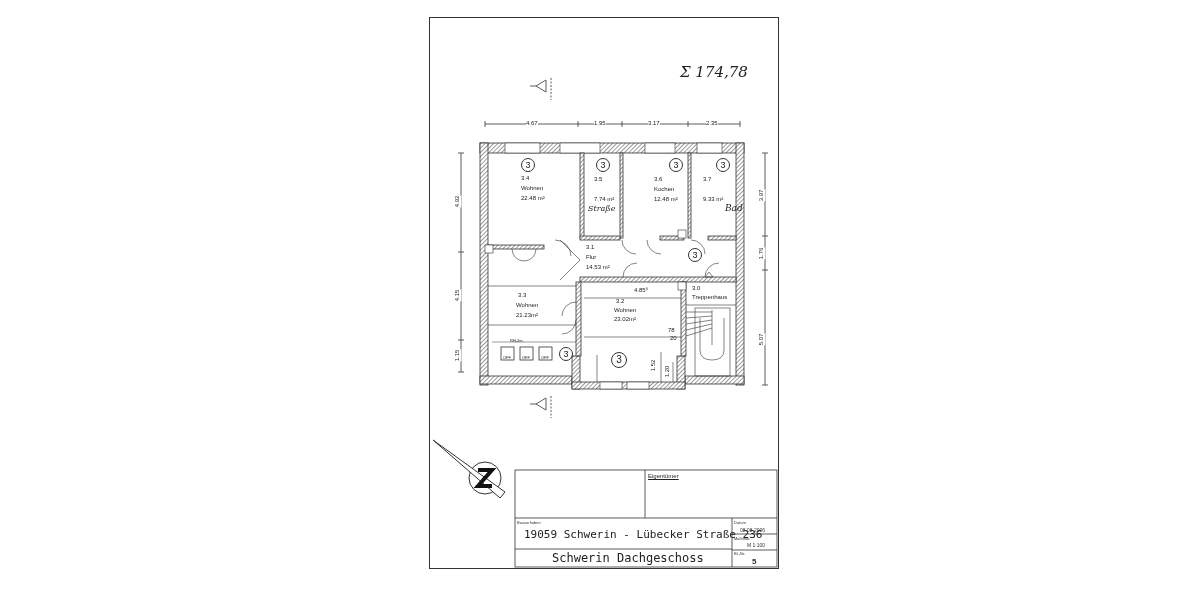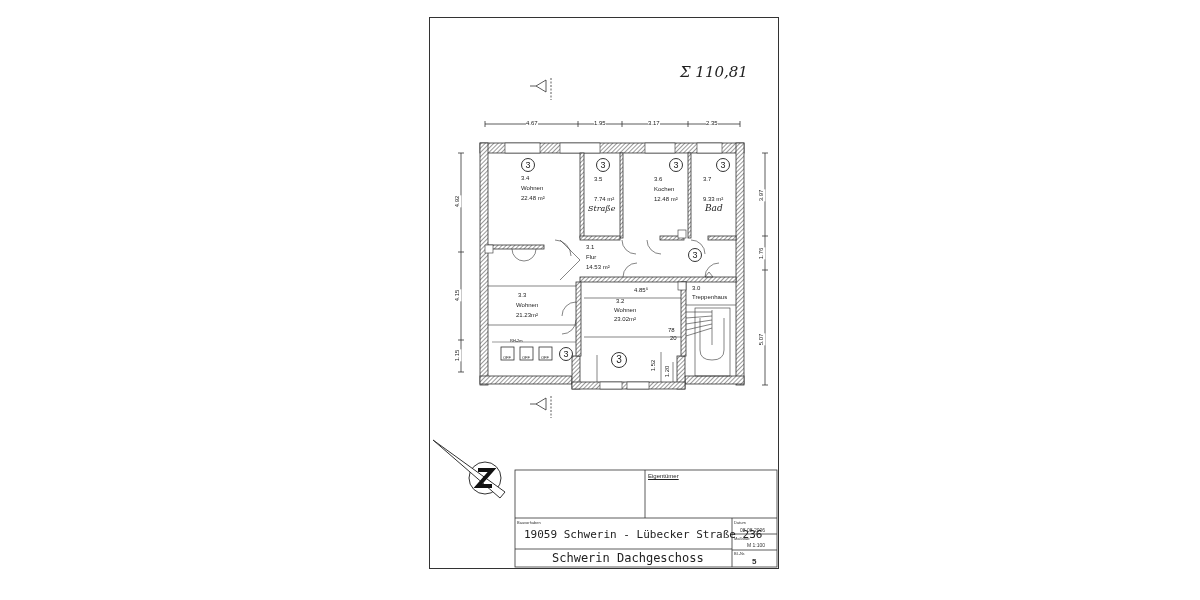--- a/index.html
+++ b/index.html
@@ -155,21 +155,21 @@
     <rect x="515" y="470" width="262" height="97"></rect>
     <line x1="645" y1="470" x2="645" y2="518"></line>
     <line x1="515" y1="518" x2="777" y2="518"></line>
     <line x1="732" y1="518" x2="732" y2="567"></line>
     <line x1="515" y1="549" x2="732" y2="549"></line>
     <line x1="732" y1="534" x2="777" y2="534"></line>
     <line x1="732" y1="550" x2="777" y2="550"></line>
   </g>
 </svg>
 
-<div class="t hand" style="left:680px;top:64px;font-size:15px;line-height:16px;">Σ 110,81</div>
+<div class="t hand" style="left:680px;top:64px;font-size:15px;line-height:16px;">Σ 174,78</div>
 
 <div class="t" style="left:526px;top:120px;background:#fff;">4.67</div>
 <div class="t" style="left:594px;top:120px;background:#fff;">1.95</div>
 <div class="t" style="left:648px;top:120px;background:#fff;">3.17</div>
 <div class="t" style="left:706px;top:120px;background:#fff;">2.35</div>
 
 <div class="t" style="left:452px;top:198px;transform:rotate(-90deg);background:#fff;">4.92</div>
 <div class="t" style="left:452px;top:292px;transform:rotate(-90deg);background:#fff;">4.15</div>
 <div class="t" style="left:452px;top:352px;transform:rotate(-90deg);background:#fff;">1.15</div>
 
@@ -188,21 +188,21 @@
 <div class="t hand" style="left:588px;top:205px;font-size:8px;">Straße</div>
 
 <div class="t" style="left:669px;top:158px;width:12px;height:12px;border:1px solid #333;border-radius:50%;text-align:center;font-size:9px;line-height:12px;">3</div>
 <div class="t" style="left:654px;top:176px;">3.6</div>
 <div class="t" style="left:654px;top:186px;">Kochen</div>
 <div class="t" style="left:654px;top:196px;">12.48 m²</div>
 
 <div class="t" style="left:716px;top:158px;width:12px;height:12px;border:1px solid #333;border-radius:50%;text-align:center;font-size:9px;line-height:12px;">3</div>
 <div class="t" style="left:703px;top:176px;">3.7</div>
 <div class="t" style="left:703px;top:196px;">9.33 m²</div>
-<div class="t hand" style="left:705px;top:205px;font-size:9px;">Bad</div>
+<div class="t hand" style="left:725px;top:205px;font-size:9px;">Bad</div>
 
 <div class="t" style="left:586px;top:244px;">3.1</div>
 <div class="t" style="left:586px;top:254px;">Flur</div>
 <div class="t" style="left:586px;top:264px;">14.53 m²</div>
 <div class="t" style="left:688px;top:248px;width:12px;height:12px;border:1px solid #333;border-radius:50%;text-align:center;font-size:9px;line-height:12px;">3</div>
 
 <div class="t" style="left:518px;top:292px;">3.3</div>
 <div class="t" style="left:516px;top:302px;">Wohnen</div>
 <div class="t" style="left:516px;top:312px;">21.23m²</div>
 

